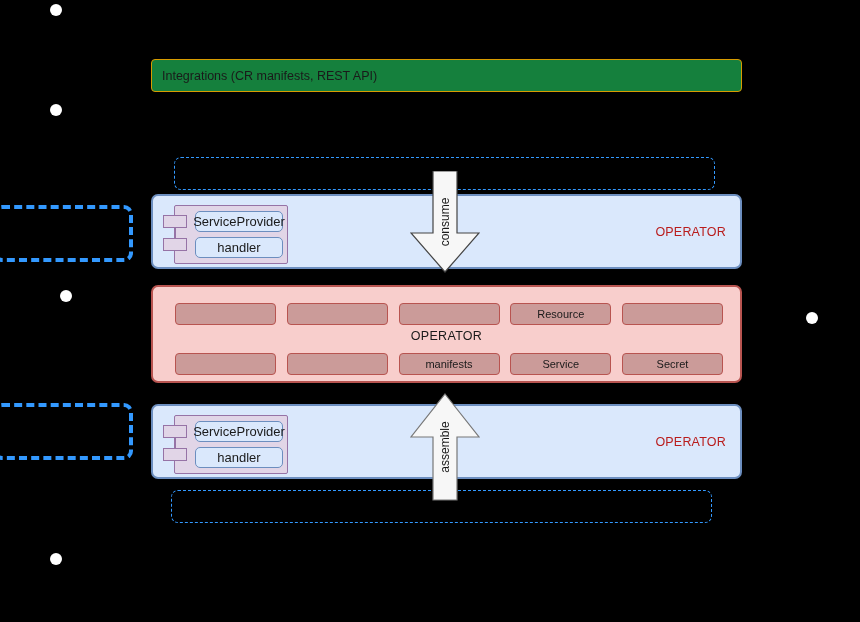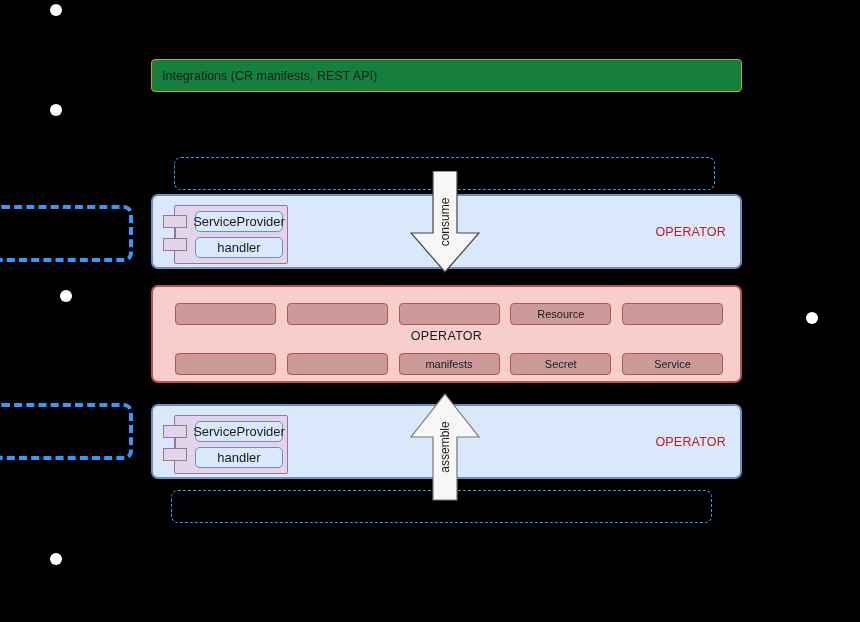--- a/index.html
+++ b/index.html
@@ -212,22 +212,22 @@
       <div class="platform-cell">Resource</div>
       <div class="platform-cell"></div>
     </div>
 
     <div class="platform-label">OPERATOR</div>
 
     <div class="platform-row platform-row-2">
       <div class="platform-cell"></div>
       <div class="platform-cell"></div>
       <div class="platform-cell">manifests</div>
+      <div class="platform-cell">Service</div>
       <div class="platform-cell">Secret</div>
-      <div class="platform-cell">Service</div>
     </div>
   </div>
 
   <div class="abs operator operator-bottom">
 
     <div class="component">
       <div class="comp-tab comp-tab-1"></div>
       <div class="comp-tab comp-tab-2"></div>
       <div class="comp-connector comp-conn-1"></div>
 

